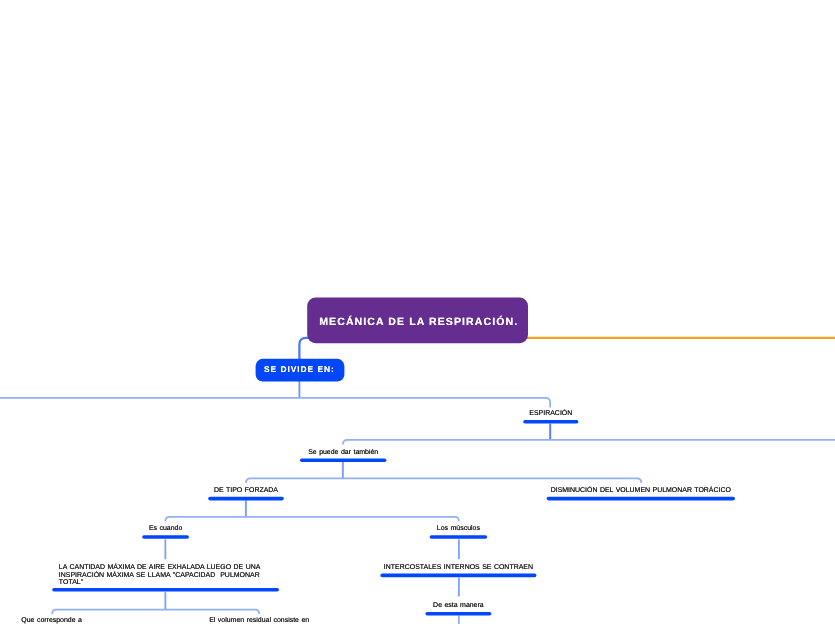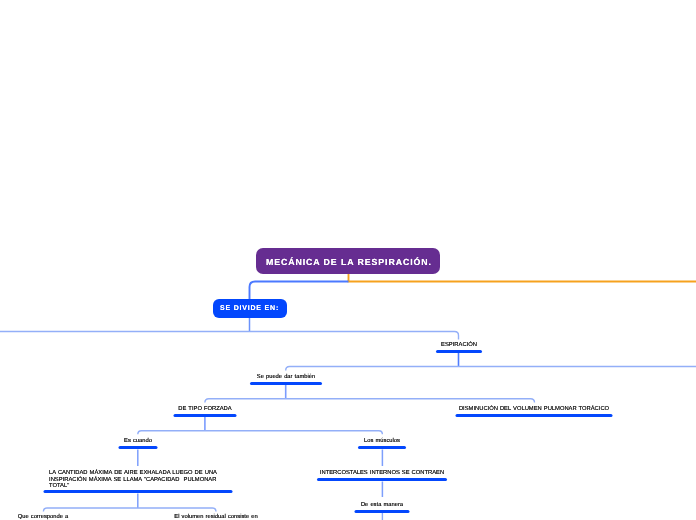--- a/index.html
+++ b/index.html
@@ -55,21 +55,21 @@
     <path d="M137.8,449.5 L137.8,466" stroke="#7d9ffc" stroke-width="1.5" fill="none"></path>
 
     <path d="M137.8,493.5 L137.8,508" stroke="#7d9ffc" stroke-width="1.5" fill="none"></path>
     <path d="M43.4,511.6 Q43.4,508 47,508 L212.4,508 Q216,508 216,511.6" stroke="#93aff8" stroke-width="1.4" fill="none"></path>
 
     <path d="M382.4,449.5 L382.4,466" stroke="#7d9ffc" stroke-width="1.5" fill="none"></path>
     <path d="M382.4,481.5 L382.4,497" stroke="#7d9ffc" stroke-width="1.5" fill="none"></path>
     <path d="M382.4,513 L382.4,520" stroke="#8ba9f7" stroke-width="1.4" fill="none"></path>
   </svg>
 
-  <div class="pill root" style="left:256px;top:248px;width:184px;height:26px;">
+  <div class="pill root" style="left:256px;top:248px;width:184px;height:38px;">
     <span>MECÁNICA DE LA RESPIRACIÓN.</span>
   </div>
 
   <div class="pill sub" style="left:213px;top:299px;width:74px;height:19px;">
     <span>SE DIVIDE EN:</span>
   </div>
 
   <div class="uline" style="left:459px;top:350px;">
     <span class="txt">ESPIRACIÓN</span>
     <span class="bar" style="width:46px;"></span>

